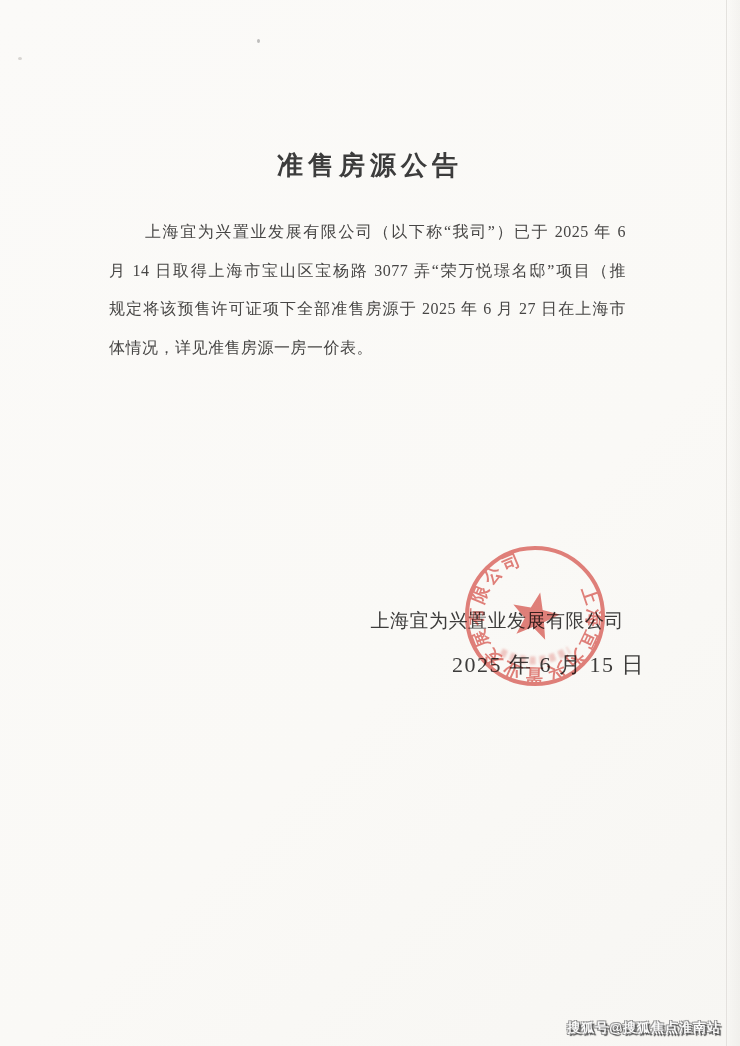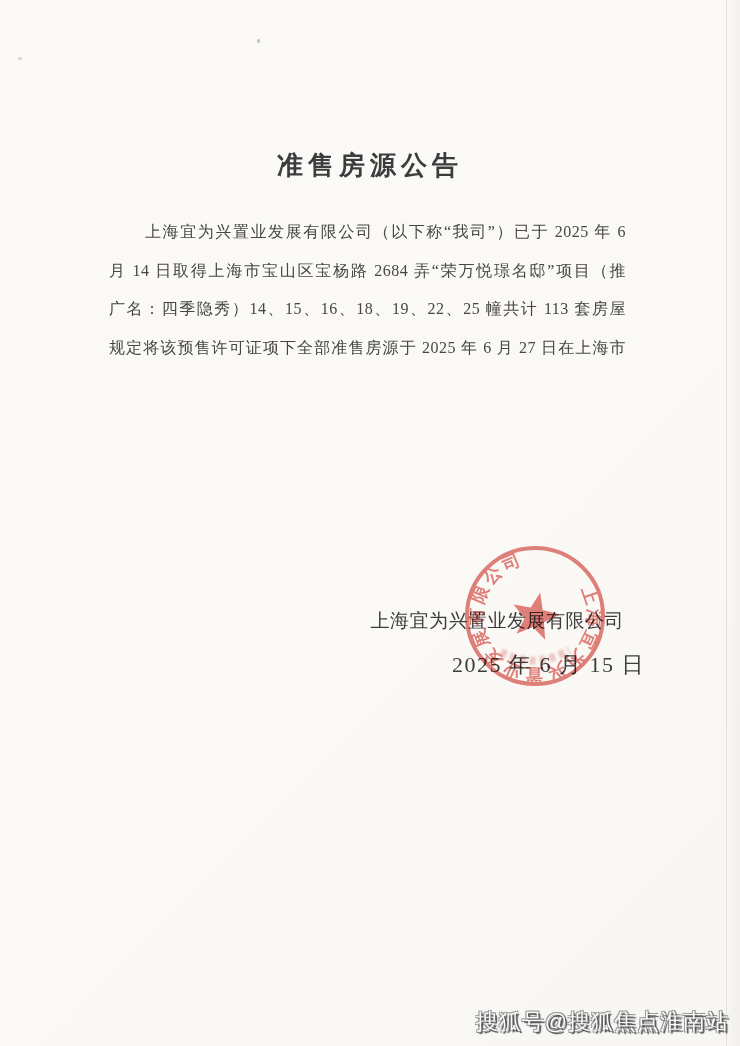--- a/index.html
+++ b/index.html
@@ -62,46 +62,46 @@
   .seal {
     position: absolute; left: 455px; top: 536px;
     width: 160px; height: 160px;
     mix-blend-mode: multiply;
     opacity: 0.78;
     filter: blur(0.4px);
   }
   .seal-inner-marks { filter: blur(1.3px); }
 
   .watermark {
-    position: absolute; right: 11px; bottom: 9px;
+    position: absolute; right: 19px; bottom: 9px;
     font-family: "Liberation Sans", "DejaVu Sans", sans-serif;
-    font-size: 22px; font-weight: normal; letter-spacing: 1px;
+    font-size: 13px; font-weight: bold; letter-spacing: 1px;
     color: #fbfbfb;
     text-shadow: 2px 2px 1px #4e4e4e, -1px -1px 0 #9c9c9c,
                  1px -1px 0 #8d8d8d, -1px 1px 0 #8d8d8d, 0 0 1px #777;
     white-space: nowrap;
   }
 </style>
 </head>
 <body>
 
 <div class="page">
 
   <div class="edge-line"></div>
   <div class="edge-shade"></div>
   <div class="speck speck-1"></div>
   <div class="speck speck-2"></div>
 
   <h1 class="title">准售房源公告</h1>
 
   <div class="body-text">
     <div class="line first">上海宜为兴置业发展有限公司（以下称“我司”）已于 2025 年 6</div>
-    <div class="line">月 14 日取得上海市宝山区宝杨路 2684 弄“荣万悦璟名邸”项目（推</div>
-    <div class="line">广名：四季隐秀）14、15、16、18、19、22、25 幢共计 113 套房屋</div>
+    <div class="line">月 14 日取得上海市宝山区宝杨路 3077 弄“荣万悦璟名邸”项目（推</div>
     <div class="line">规定将该预售许可证项下全部准售房源于 2025 年 6 月 27 日在上海市</div>
+    <div class="line last">体情况，详见准售房源一房一价表。</div>
   </div>
 
   <div class="sig-company">上海宜为兴置业发展有限公司</div>
   <div class="sig-date">2025 年 6 月 15 日</div>
 
   <svg class="seal" viewBox="0 0 160 160" aria-hidden="true">
     <defs>
       <path id="sealArcPath" d="M 125.9,53.5 A 53,53 0 1 1 34.1,106.5 A 53,53 0 1 1 125.9,53.5"></path>
     </defs>
     <circle cx="80" cy="80" r="68" fill="none" stroke-width="4" stroke="#dd5f58"></circle>

